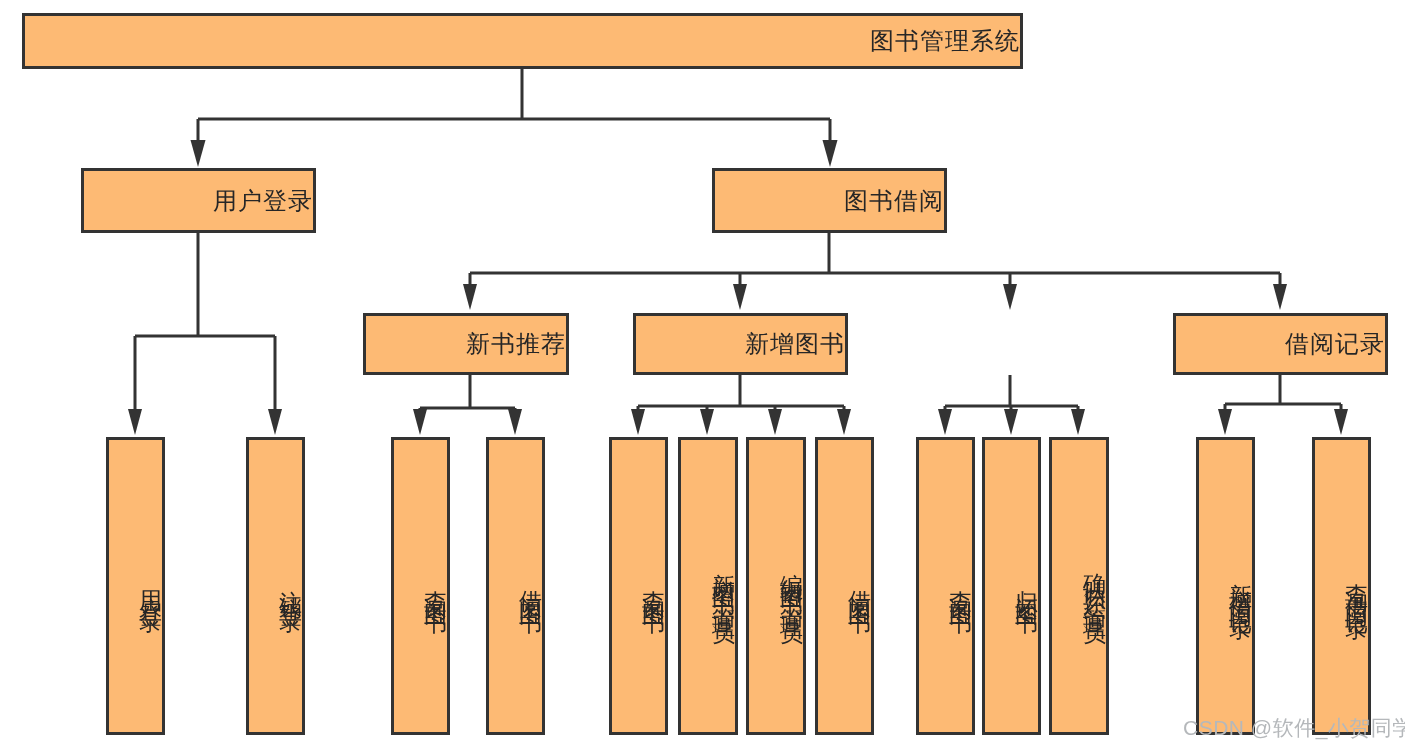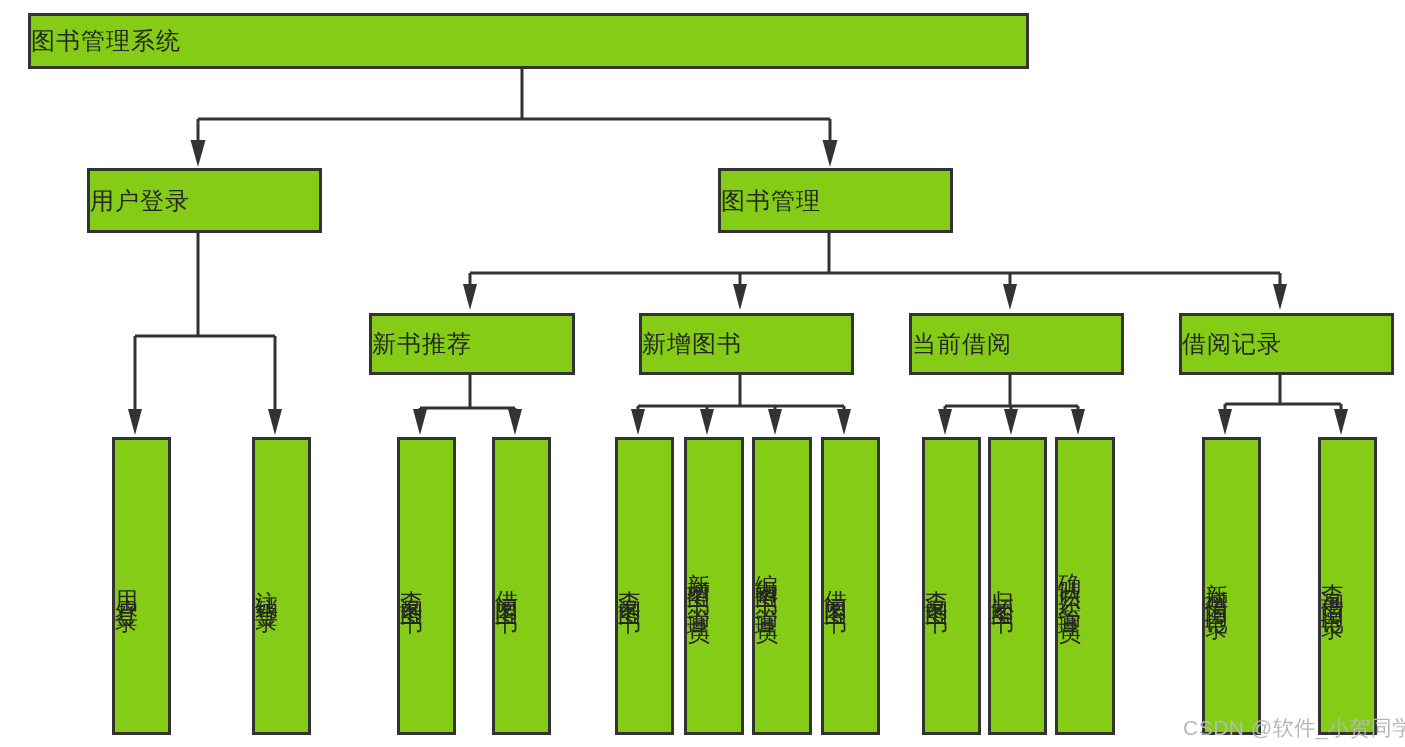--- a/index.html
+++ b/index.html
@@ -14,24 +14,23 @@
     background:var(--background);
     font-family:"Liberation Sans","DejaVu Sans",sans-serif;
     color:var(--text);
     position:relative;overflow:hidden;
   }
   .canvas{position:absolute;inset:0;}
   .box{
     position:absolute;
     box-sizing:border-box;
     border:3px solid var(--stroke);
-    background:#84cc16;
-    display:flex;align-items:center;justify-content:flex-start;
+    background:#fdba74;
+    display:flex;align-items:center;justify-content:flex-end;
     z-index:2;
-    margin-left:6px;
   }
   .box .lbl{
     font-size:24px;
     color:var(--text);
     letter-spacing:1px;
     white-space:nowrap;
   }
   .tall .lbl{
     writing-mode:vertical-rl;
     text-orientation:mixed;
@@ -94,31 +93,28 @@
   </svg>
 
   <div class="box" style="left:22px;top:13px;width:1001px;height:56px">
     <span class="lbl">图书管理系统</span>
   </div>
 
   <div class="box" style="left:81px;top:168px;width:235px;height:65px">
     <span class="lbl">用户登录</span>
   </div>
   <div class="box" style="left:712px;top:168px;width:235px;height:65px">
-    <span class="lbl">图书管理</span>
+    <span class="lbl">图书借阅</span>
   </div>
 
   <div class="box" style="left:363px;top:313px;width:206px;height:62px">
     <span class="lbl">新书推荐</span>
   </div>
   <div class="box" style="left:633px;top:313px;width:215px;height:62px">
     <span class="lbl">新增图书</span>
-  </div>
-  <div class="box" style="left:903px;top:313px;width:215px;height:62px">
-    <span class="lbl">当前借阅</span>
   </div>
   <div class="box" style="left:1173px;top:313px;width:215px;height:62px">
     <span class="lbl">借阅记录</span>
   </div>
 
   <div class="box tall" style="left:106px;top:437px;width:59px;height:298px">
     <span class="lbl">用户登录</span>
   </div>
   <div class="box tall" style="left:246px;top:437px;width:59px;height:298px">
     <span class="lbl">注销登录</span>

